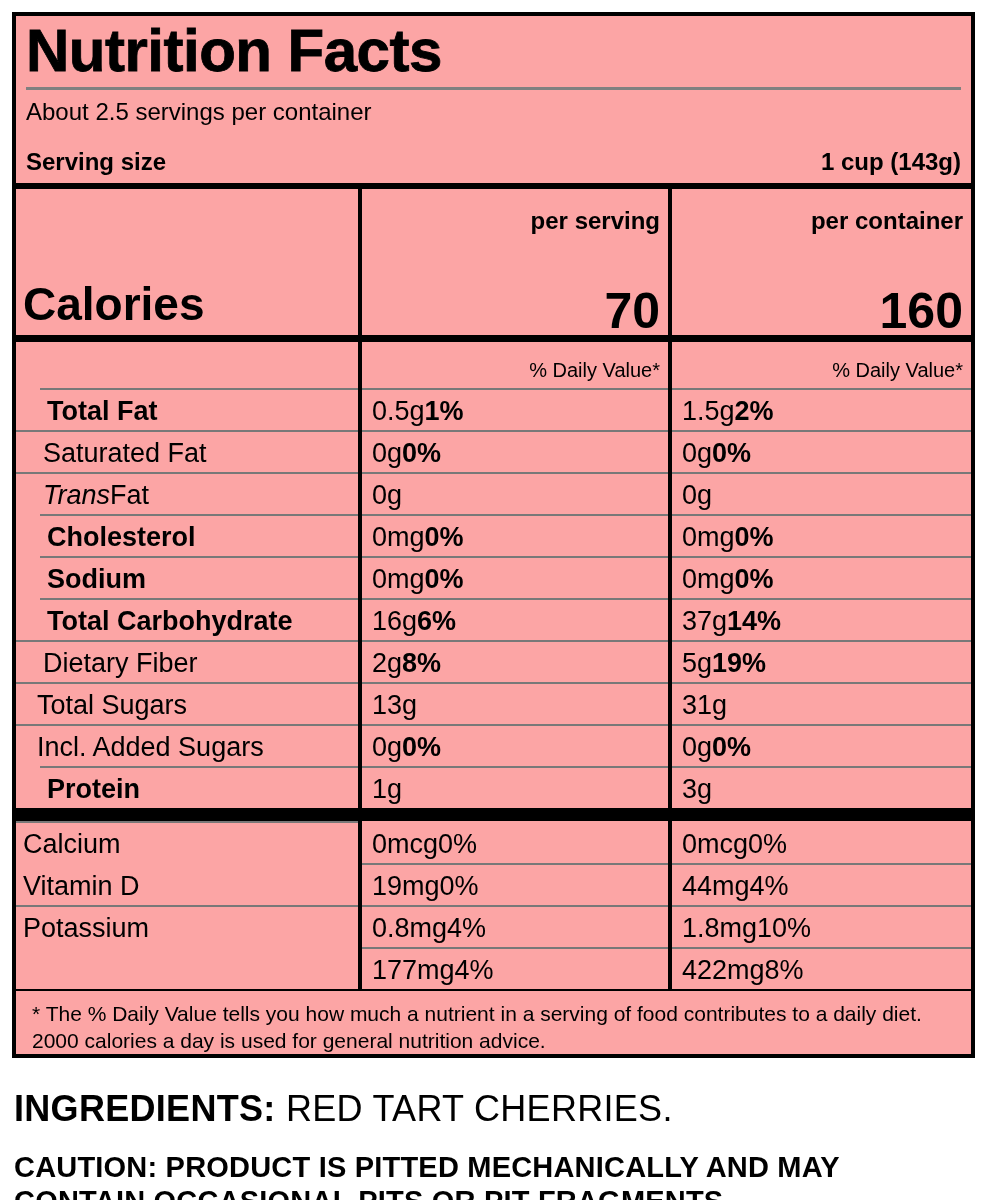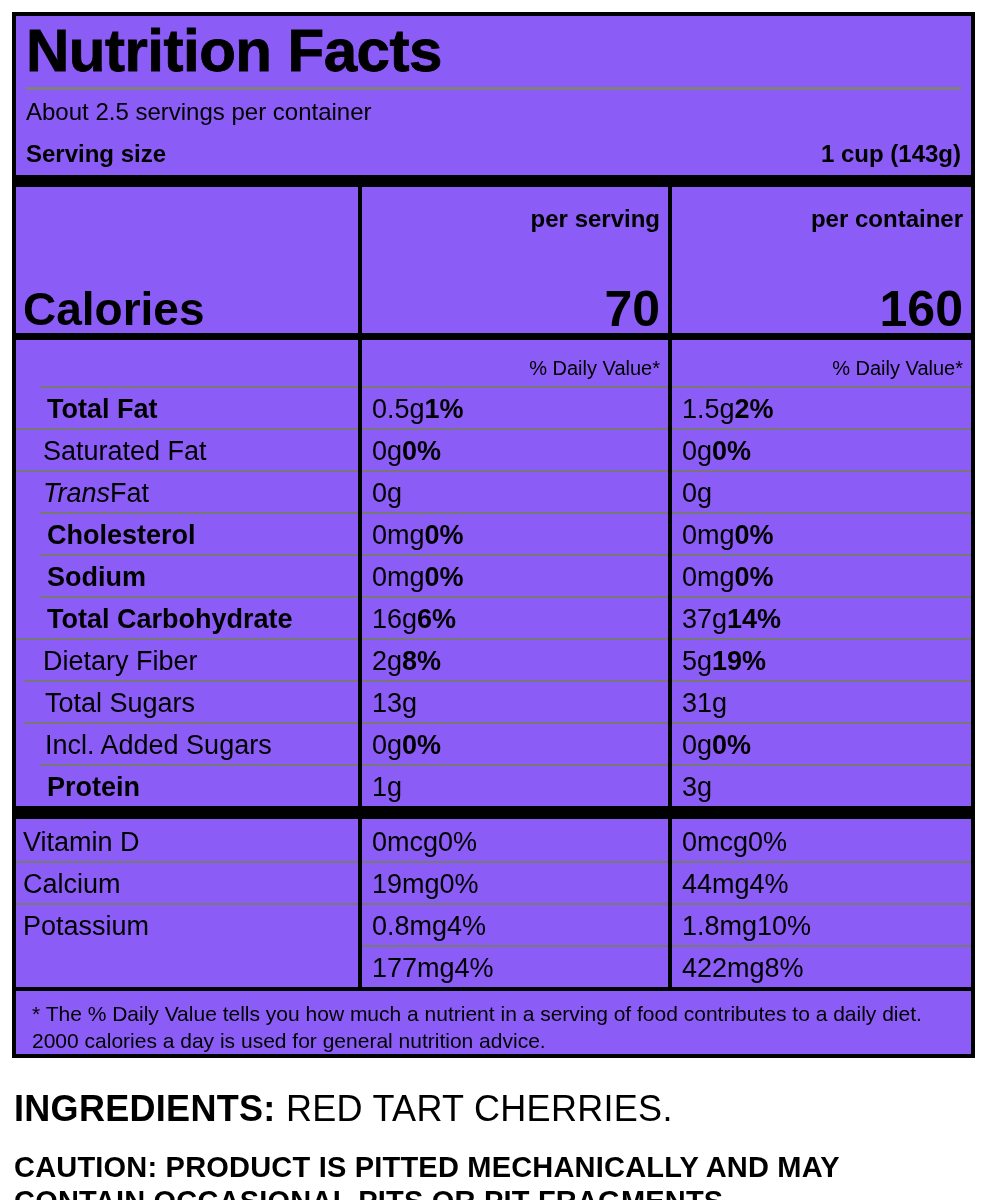--- a/index.html
+++ b/index.html
@@ -7,68 +7,68 @@
     width:994px;height:1200px;
     font-family:"Liberation Sans", sans-serif;
     color:#000;
     -webkit-font-smoothing:antialiased;
   }
   .nf-box{
     box-sizing:border-box;
     margin:12px 0 0 12px;
     width:963px;height:1046px;
     border:4px solid #000;
-    background:#8b5cf6;
+    background:#fca5a5;
     display:flex;flex-direction:column;
   }
   
   .top{padding:2px 10px 0 10px;}
   .nf-title{
     font-size:60px;font-weight:bold;line-height:1.02;
     letter-spacing:-0.5px;
     -webkit-text-stroke:0.8px #000;
     margin:0;padding-top:2px;
   }
   .title-rule{height:3px;background:#808080;margin-top:6px;}
   .servings-line{font-size:24px;margin-top:8px;line-height:1.15;}
   .serving-size-line{
     display:flex;justify-content:space-between;align-items:baseline;
-    font-size:24px;font-weight:bold;margin-top:14px;line-height:1.15;
+    font-size:24px;font-weight:bold;margin-top:22px;line-height:1.15;
   }
   .thick-bar{height:16px;background:#000;margin-top:8px;}
   
   .cols{display:flex;flex:0 0 auto;}
   .vdiv{width:4px;background:#000;}
   .col{display:flex;flex-direction:column;}
   .c1{width:342px;}
   .c2{width:306px;}
   .c3{flex:1;}
   .hcell{
     height:46px;display:flex;align-items:flex-end;justify-content:flex-end;
     font-size:24px;font-weight:bold;padding:0 8px 6px 12px;
   }
   .calcell{height:94px;display:flex;align-items:flex-end;}
-  .cal-label{font-size:46px;font-weight:bold;padding:0 0 2px 7px;line-height:0.9;}
+  .cal-label{font-size:46px;font-weight:bold;padding:0 0 10px 7px;line-height:0.9;}
   .cal-num{width:100%;display:flex;justify-content:flex-end;font-size:50px;font-weight:bold;padding:0 8px 2px 0;line-height:0.88;}
   .calbar{height:7px;background:#000;}
   .dvcell{
     height:40px;display:flex;align-items:flex-end;justify-content:flex-end;
     font-size:20px;padding:0 8px 6px 0;
   }
   .nrow{
     height:42px;box-sizing:border-box;
     display:flex;align-items:flex-end;
     border-top:2px solid #787878;
     font-size:27px;line-height:1;
     padding-bottom:5px;
   }
   .nrow.no-top{border-top:none;}
   .name-cell{padding-left:7px;}
   .name-cell.ind1{padding-left:27px;}
-  .name-cell.ind2{padding-left:21px;margin-left:8px;}
+  .name-cell.ind2{padding-left:21px;}
   .name-cell.b{font-weight:bold;margin-left:24px;}
   .val-cell{justify-content:flex-start;padding-left:10px;padding-right:8px;}
   .val-cell .dv.b{font-weight:bold;}
   .bar13{height:13px;background:#000;}
   .botline{height:6px;background:#000;}
   
   .footnote{
     font-size:21px;line-height:1.26;
     padding:10px 30px 0 16px;
   }
@@ -109,22 +109,22 @@
         <div class="nrow name-cell  ind1">Saturated Fat</div>
         <div class="nrow name-cell  ind1"><i>Trans</i> Fat</div>
         <div class="nrow name-cell  b">Cholesterol</div>
         <div class="nrow name-cell  b">Sodium</div>
         <div class="nrow name-cell  b">Total Carbohydrate</div>
         <div class="nrow name-cell  ind1">Dietary Fiber</div>
         <div class="nrow name-cell  ind2">Total Sugars</div>
         <div class="nrow name-cell  ind2">Incl. Added Sugars</div>
         <div class="nrow name-cell  b">Protein</div>
         <div class="bar13"></div>
+        <div class="nrow name-cell ">Calcium</div>
         <div class="nrow name-cell no-top">Vitamin D</div>
-        <div class="nrow name-cell ">Calcium</div>
         <div class="nrow name-cell ">Potassium</div>
       </div>
 
     <div class="vdiv"></div>
 
     <div class="col c2" id="col-serving">
       <div class="hcell">per serving</div>
       <div class="calcell">
         <span class="cal-num">70</span>
       </div>

